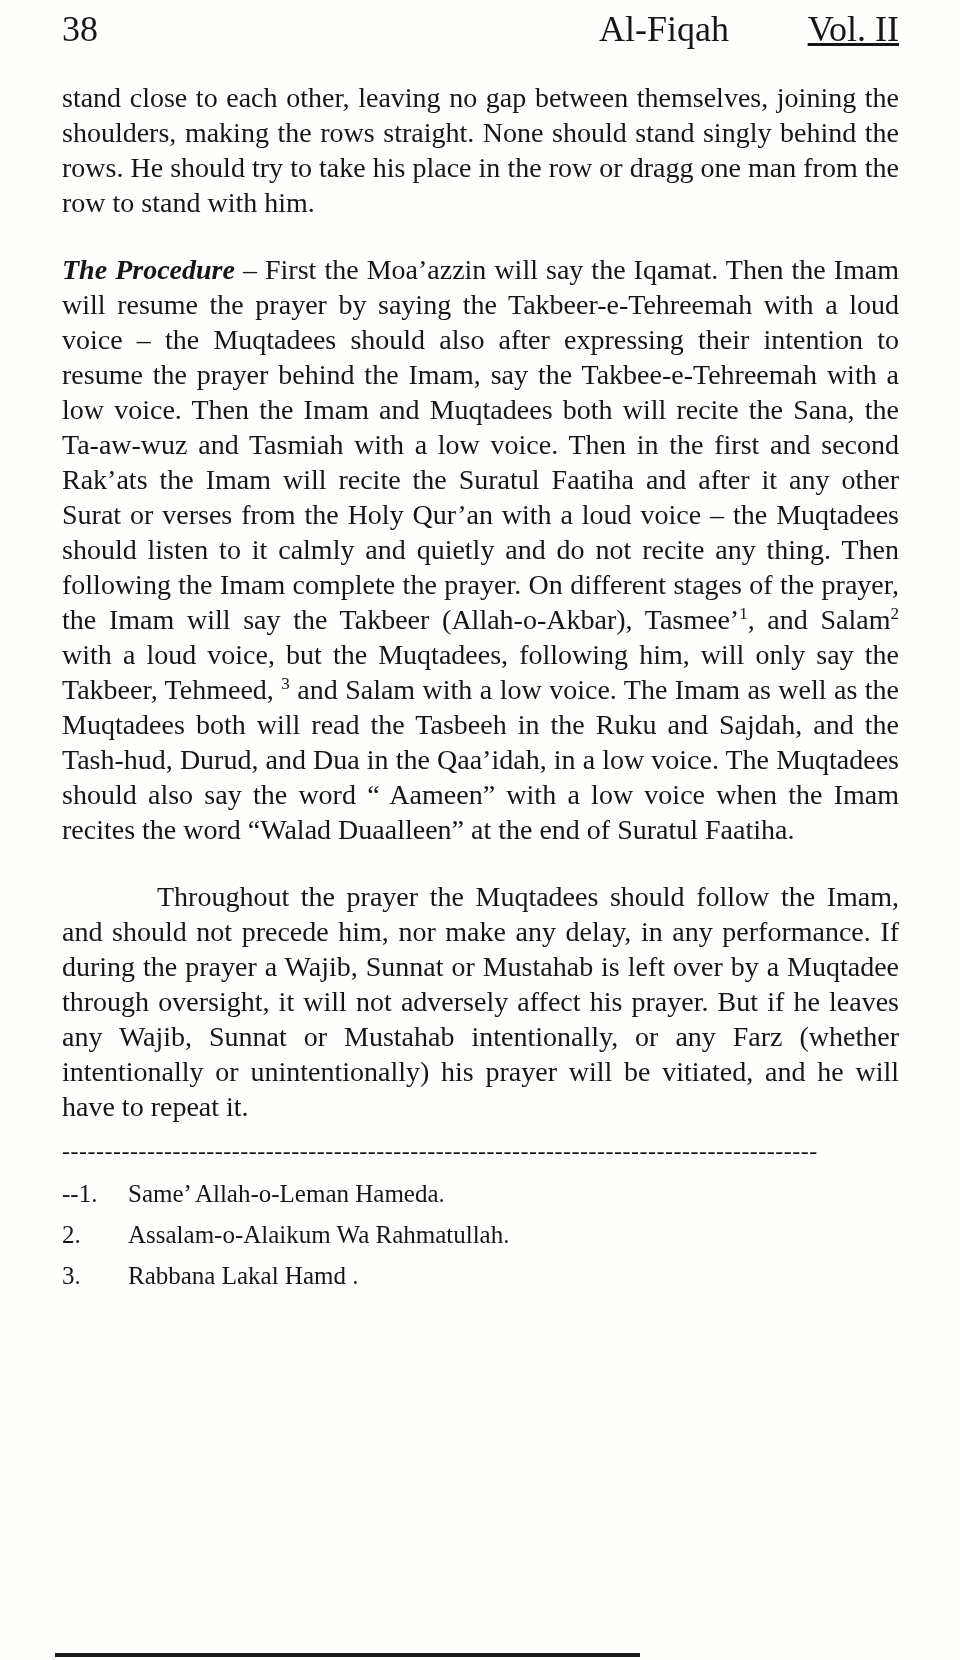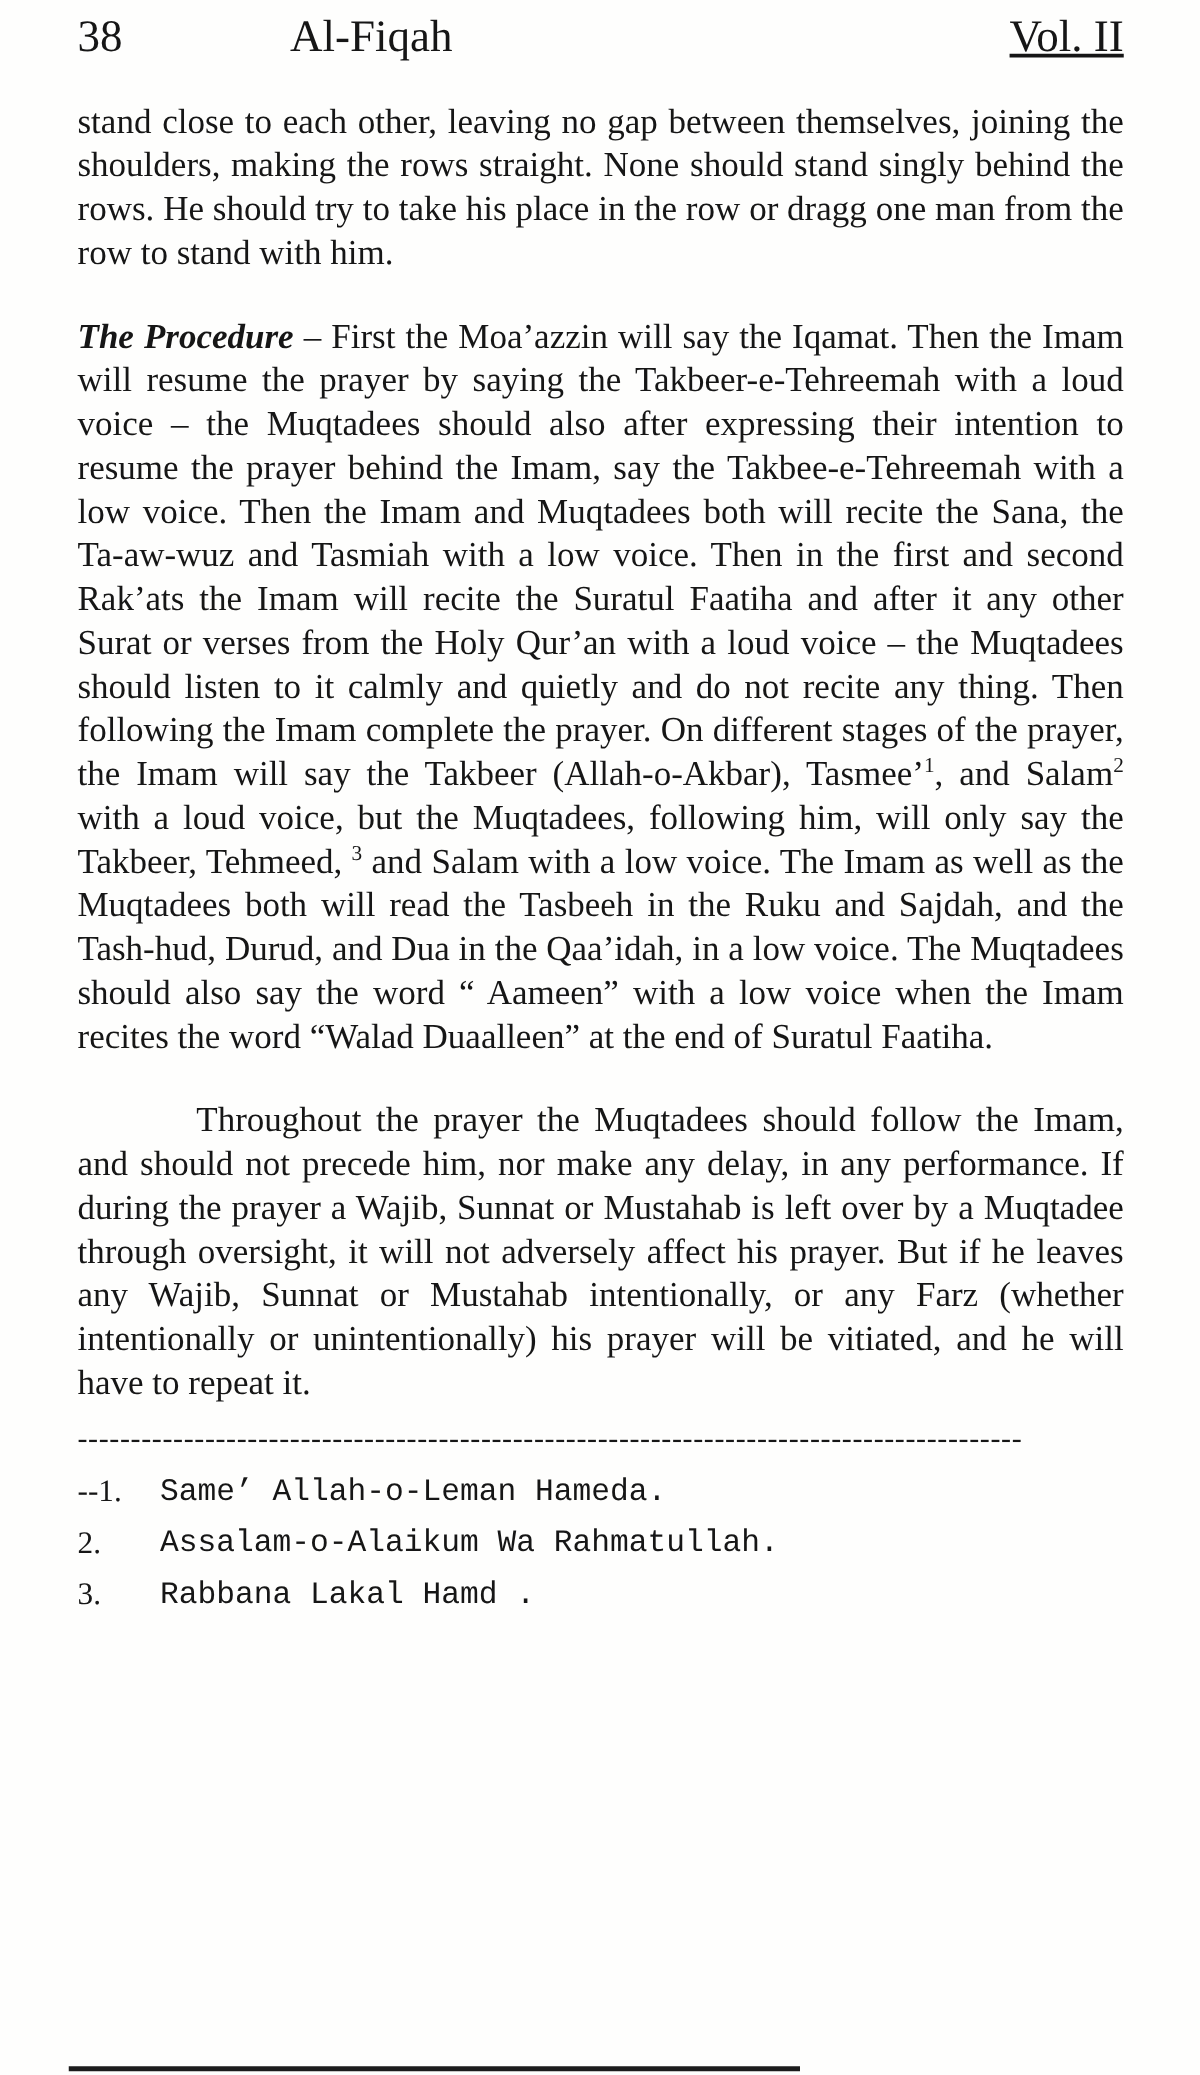--- a/index.html
+++ b/index.html
@@ -15,21 +15,21 @@
   }
   .page { padding: 8px 61px 0 62px; }
 
   .page-header {
     display: flex;
     align-items: baseline;
     font-size: 36px;
     margin-bottom: 30px;
   }
   .page-header .side-col { width: 170px; flex: none; }
-  .page-title { flex: 1; text-align: left; }
+  .page-title { flex: 1; text-align: right; }
   .volume { text-align: right; text-decoration: underline; }
 
   .body-text {
     font-size: 28px;
     line-height: 35px;
     text-align: justify;
   }
   .para { margin: 0 0 32px 0; }
   .para.indent { text-indent: 95px; }
   .para:last-child { margin-bottom: 14px; }
@@ -47,21 +47,21 @@
     font-size: 24px;
     letter-spacing: 0.5px;
     margin: 0 0 8px 0;
   }
   .footnote-list {
     font-size: 25px;
     line-height: 41px;
   }
   .footnote { display: flex; }
   .fn-marker { width: 66px; flex: none; }
-  .fn-text { flex: 1; font-family: Liberation Mono, monospace; }
+  .fn-text { flex: 1; }
 
   .scan-line {
     position: absolute;
     left: 55px;
     bottom: 3px;
     width: 585px;
     height: 4px;
     background: #1c1c1c;
   }
 </style>

